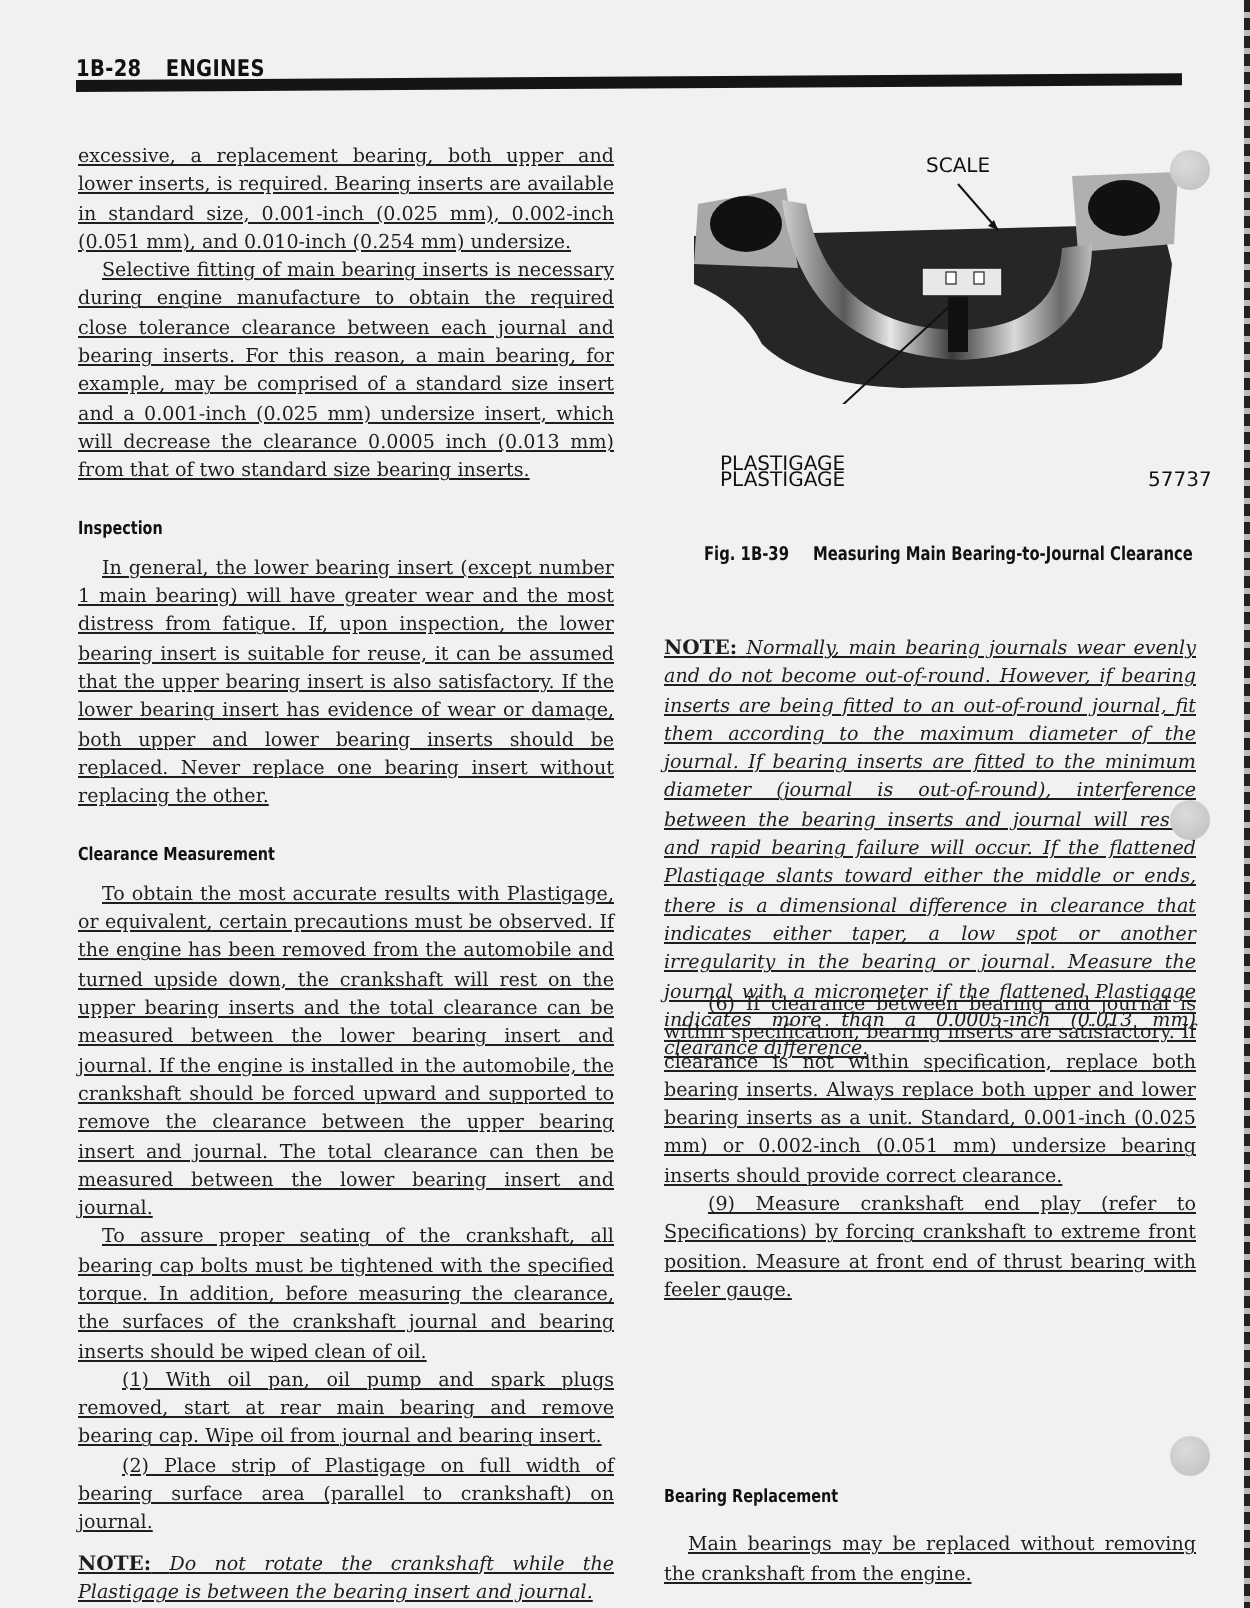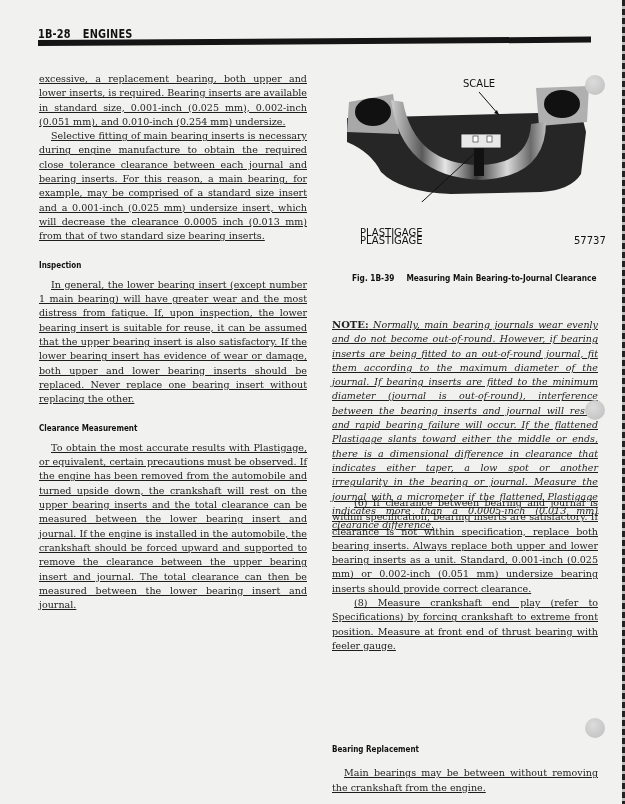--- a/index.html
+++ b/index.html
@@ -74,21 +74,28 @@
   <p>excessive, a replacement bearing, both upper and lower inserts, is required. Bearing inserts are available in standard size, 0.001-inch (0.025 mm), 0.002-inch (0.051 mm), and 0.010-inch (0.254 mm) undersize.</p>
   <p class="indent">Selective fitting of main bearing inserts is necessary during engine manufacture to obtain the required close tolerance clearance between each journal and bearing inserts. For this reason, a main bearing, for example, may be comprised of a standard size insert and a 0.001-inch (0.025 mm) undersize insert, which will decrease the clearance 0.0005 inch (0.013 mm) from that of two standard size bearing inserts.</p>
   <div class="gap"></div>
   <span class="heading">Inspection</span>
   <div style="height:6px"></div>
   <p class="indent">In general, the lower bearing insert (except number 1 main bearing) will have greater wear and the most distress from fatigue. If, upon inspection, the lower bearing insert is suitable for reuse, it can be assumed that the upper bearing insert is also satisfactory. If the lower bearing insert has evidence of wear or damage, both upper and lower bearing inserts should be replaced. Never replace one bearing insert without replacing the other.</p>
   <div class="gap"></div>
   <span class="heading">Clearance Measurement</span>
   <div style="height:6px"></div>
   <p class="indent">To obtain the most accurate results with Plastigage, or equivalent, certain precautions must be observed. If the engine has been removed from the automobile and turned upside down, the crankshaft will rest on the upper bearing inserts and the total clearance can be measured between the lower bearing insert and journal. If the engine is installed in the automobile, the crankshaft should be forced upward and supported to remove the clearance between the upper bearing insert and journal. The total clearance can then be measured between the lower bearing insert and journal.</p>
+  <p class="indent">To assure proper seating of the crankshaft, all bearing cap bolts must be tightened with the specified torque. In addition, before measuring the clearance, the surfaces of the crankshaft journal and bearing inserts should be wiped clean of oil.</p>
+  <p class="indent2">(1) With oil pan, oil pump and spark plugs removed, start at rear main bearing and remove bearing cap. Wipe oil from journal and bearing insert.</p>
+  <p class="indent2">(2) Place strip of Plastigage on full width of bearing surface area (parallel to crankshaft) on journal.</p>
   <div style="height:6px"></div>
+  <p>
+    <span class="note-label">NOTE:</span>
+    <span class="italic">Do not rotate the crankshaft while the Plastigage is between the bearing insert and journal.</span>
+  </p>
 
 </div>
 
 <div class="figure">
   <svg class="photo" viewBox="0 0 254 150">
     <defs>
       <linearGradient id="shell" x1="0" x2="1">
         <stop offset="0" stop-color="#cfcfcf"></stop>
         <stop offset="0.2" stop-color="#5a5a5a"></stop>
         <stop offset="0.35" stop-color="#e6e6e6"></stop>
@@ -131,24 +138,24 @@
 
 <div class="col col-right" style="top:318px">
   <p>
     <span class="note-label">NOTE:</span>
     <span class="italic">Normally, main bearing journals wear evenly and do not become out-of-round. However, if bearing inserts are being fitted to an out-of-round journal, fit them according to the maximum diameter of the journal. If bearing inserts are fitted to the minimum diameter (journal is out-of-round), interference between the bearing inserts and journal will result and rapid bearing failure will occur. If the flattened Plastigage slants toward either the middle or ends, there is a dimensional difference in clearance that indicates either taper, a low spot or another irregularity in the bearing or journal. Measure the journal with a micrometer if the flattened Plastigage indicates more than a 0.0005-inch (0.013 mm) clearance difference.</span>
   </p>
 </div>
 
 <div class="col col-right" style="top:496px">
   <p class="indent2">(6) If clearance between bearing and journal is within specification, bearing inserts are satisfactory. If clearance is not within specification, replace both bearing inserts. Always replace both upper and lower bearing inserts as a unit. Standard, 0.001-inch (0.025 mm) or 0.002-inch (0.051 mm) undersize bearing inserts should provide correct clearance.</p>
-  <p class="indent2">(8) Measure crankshaft end play (refer to Specifications) by forcing crankshaft to extreme front position. Measure at front end of thrust bearing with feeler gauge.</p>
+  <p class="indent2">(9) Measure crankshaft end play (refer to Specifications) by forcing crankshaft to extreme front position. Measure at front end of thrust bearing with feeler gauge.</p>
 </div>
 
 <div class="col col-right" style="top:742px">
   <span class="heading">Bearing Replacement</span>
   <div style="height:10px"></div>
-  <p class="indent">Main bearings may be between without removing the crankshaft from the engine.</p>
+  <p class="indent">Main bearings may be replaced without removing the crankshaft from the engine.</p>
 </div>
 
 <div class="punch" style="left:585px;top:75px"></div>
 <div class="punch" style="left:585px;top:400px"></div>
 <div class="punch" style="left:585px;top:718px"></div>
 
 </body></html>

